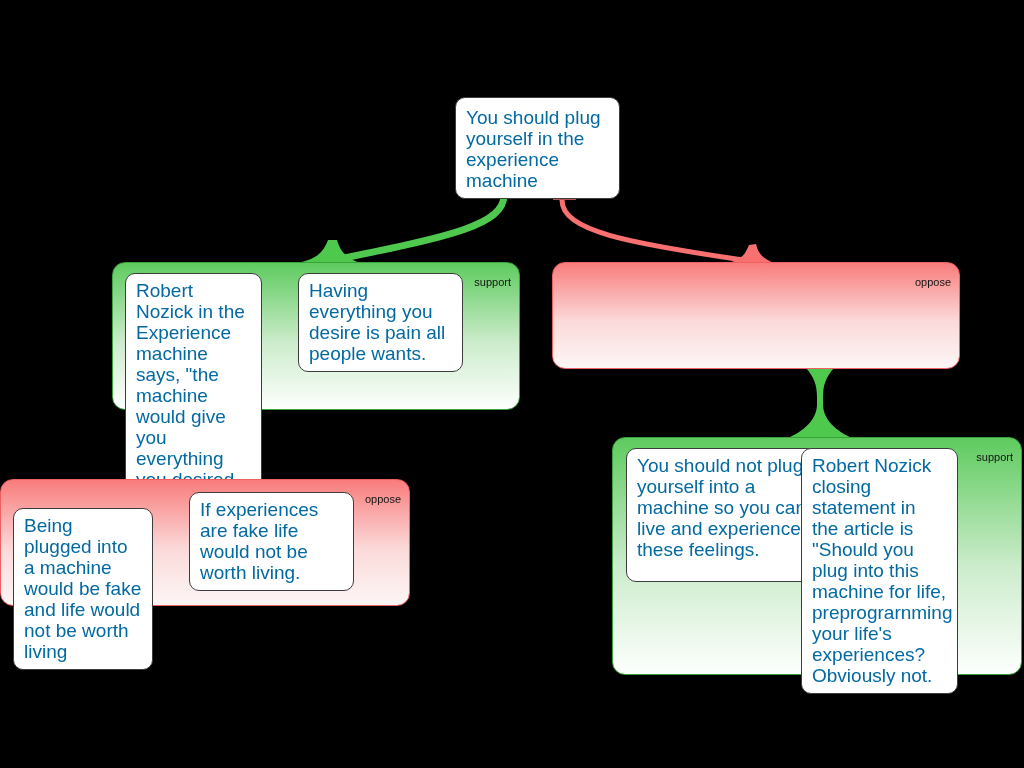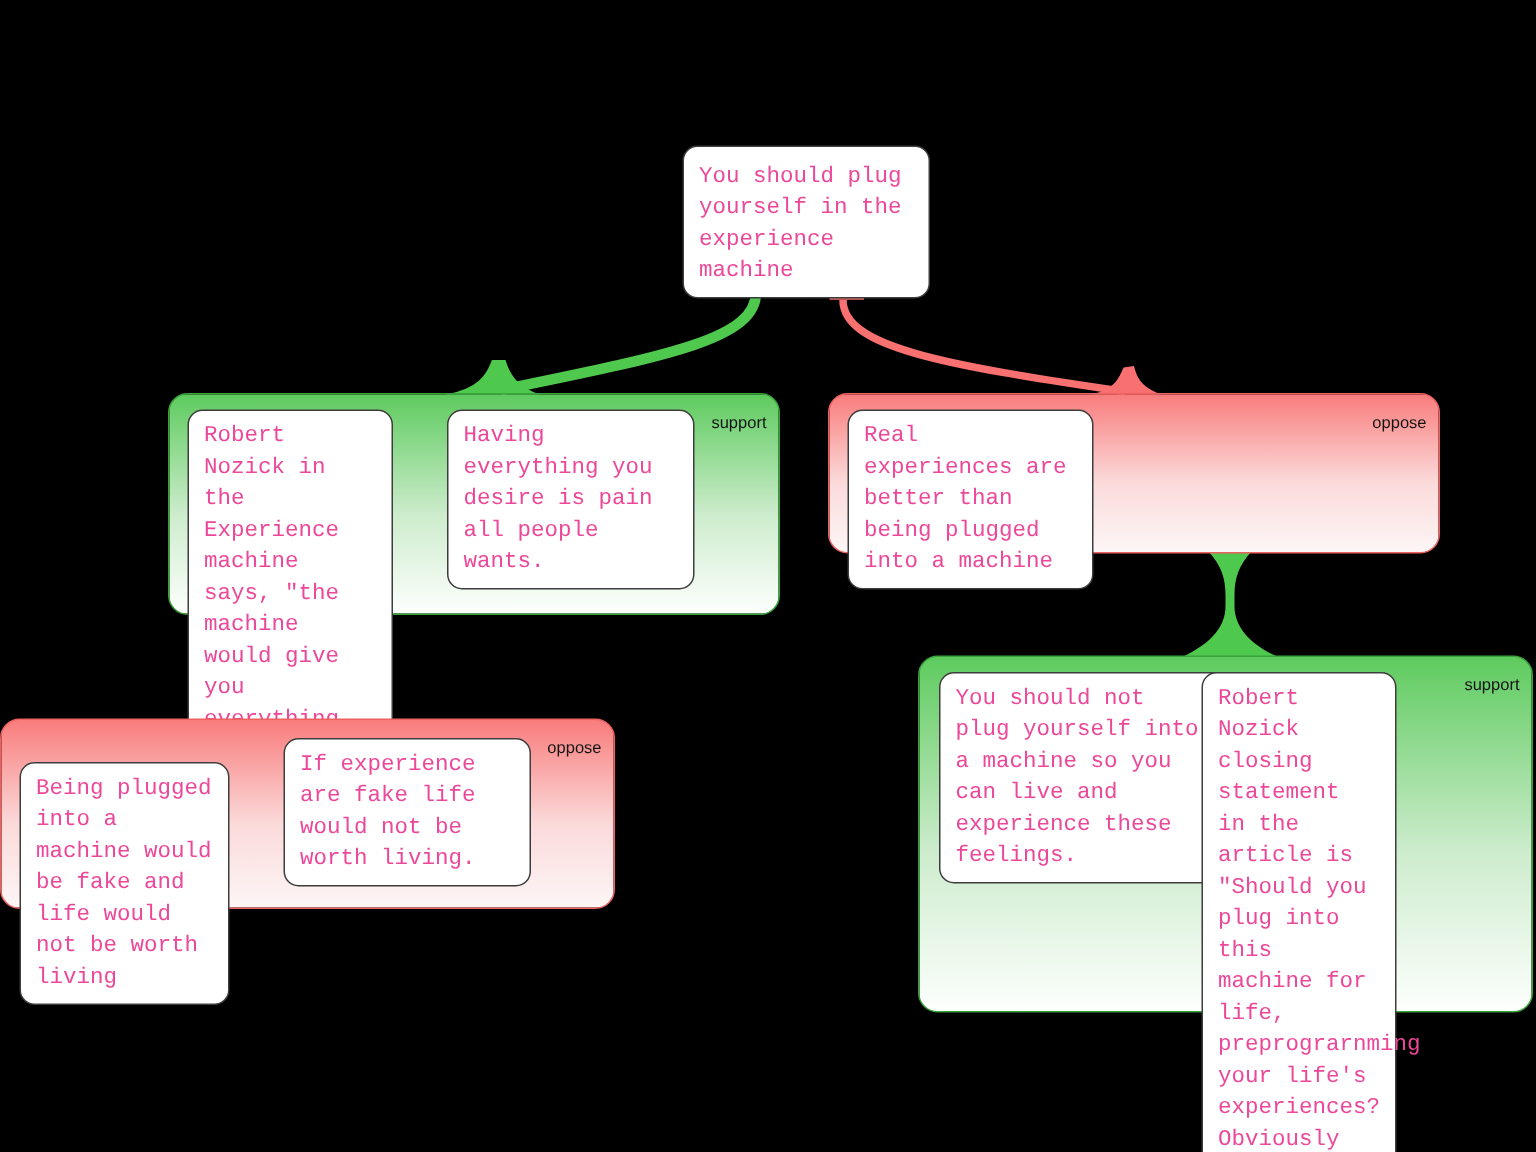--- a/index.html
+++ b/index.html
@@ -15,26 +15,25 @@
   .conn-oppose{stroke:var(--oppose-color,#f87070);fill:none;}
   .fill-support{fill:var(--support-color,#4ec94e);stroke:none;}
   .fill-oppose{fill:var(--oppose-color,#f87070);stroke:none;}
 
   .node{
     position:absolute;
     background:#fff;
     border:1.5px solid #3d3d3d;
     border-radius:10px;
     padding:6px 10px 7px 10px;
-    font-size:15px;
+    font-size:19px;
     line-height:21px;
-    color:#ec4899;
+    color:#0369a1;
     box-sizing:border-box;
     z-index:3;
-    font-family:Liberation Mono, monospace;
   }
   .root-node{z-index:2;}
   .group{
     position:absolute;
     border-radius:13px;
     box-sizing:border-box;
     z-index:2;
   }
   .group.support{
     background:linear-gradient(180deg,#5ecb5e 0%,#cdeccd 55%,#fdfffd 100%);
@@ -74,28 +73,27 @@
   <div class="node root-node" style="left:455px;top:97px;width:165px;min-height:96px;padding-top:9px;">You should plug yourself in the experience machine</div>
 
   <section class="group support" style="left:112px;top:262px;width:408px;height:148px;">
     <span class="group-label">support</span>
     <div class="node" style="left:12px;top:10px;width:137px;min-height:134px;">Robert Nozick in the Experience machine says, "the machine would give you everything you desired.</div>
     <div class="node" style="left:185px;top:10px;width:165px;min-height:71px;">Having everything you desire is pain all people wants.</div>
   </section>
 
   <section class="group oppose" style="left:552px;top:262px;width:408px;height:107px;">
     <span class="group-label">oppose</span>
-    <div class="node" style="left:12px;top:10px;width:164px;min-height:92px;">Real experiences are better than being plugged into a machine</div>
   </section>
 
   <section class="group oppose" style="left:0px;top:479px;width:410px;height:127px;">
     <span class="group-label">oppose</span>
     <div class="node" style="left:12px;top:28px;width:140px;min-height:112px;">Being plugged into a machine would be fake and life would not be worth living</div>
-    <div class="node" style="left:188px;top:12px;width:165px;min-height:69px;">If experience are fake life would not be worth living.</div>
+    <div class="node" style="left:188px;top:12px;width:165px;min-height:69px;">If experiences are fake life would not be worth living.</div>
   </section>
 
   <section class="group support" style="left:612px;top:437px;width:410px;height:238px;">
     <span class="group-label">support</span>
     <div class="node" style="left:13px;top:10px;width:192px;min-height:134px;">You should not plug yourself into a machine so you can live and experience these feelings.</div>
-    <div class="node" style="left:188px;top:10px;width:130px;min-height:224px;">Robert Nozick closing statement in the article is "Should you plug into this machine for life, preprograrnming your life's experiences? Obviously not.</div>
+    <div class="node" style="left:188px;top:10px;width:157px;min-height:224px;">Robert Nozick closing statement in the article is "Should you plug into this machine for life, preprograrnming your life's experiences? Obviously not.</div>
   </section>
 
 </div>
 
 </body></html>

